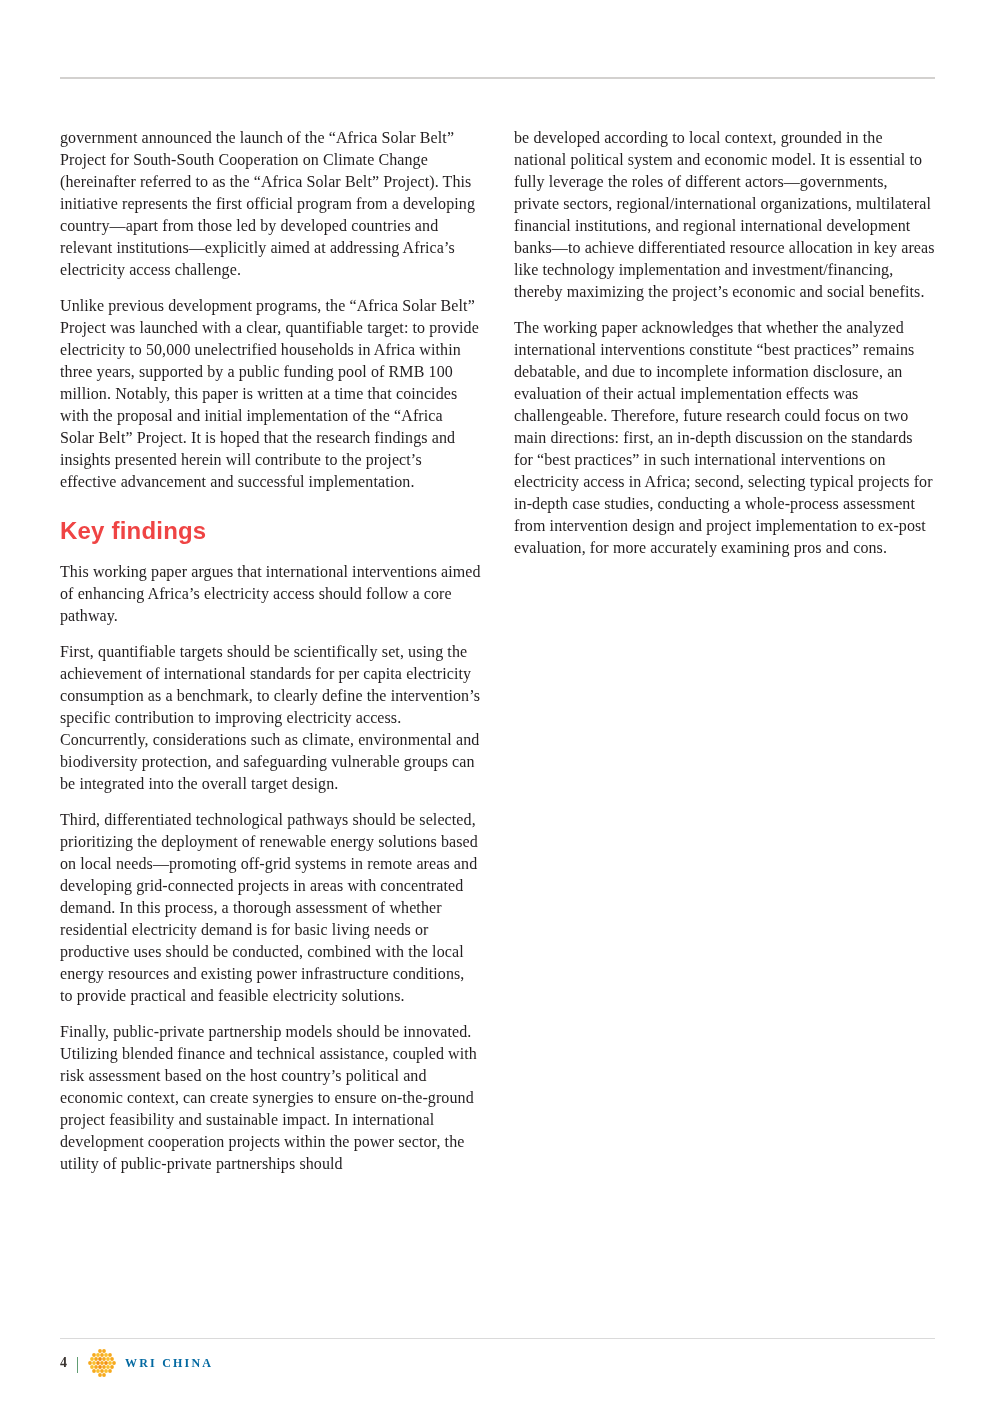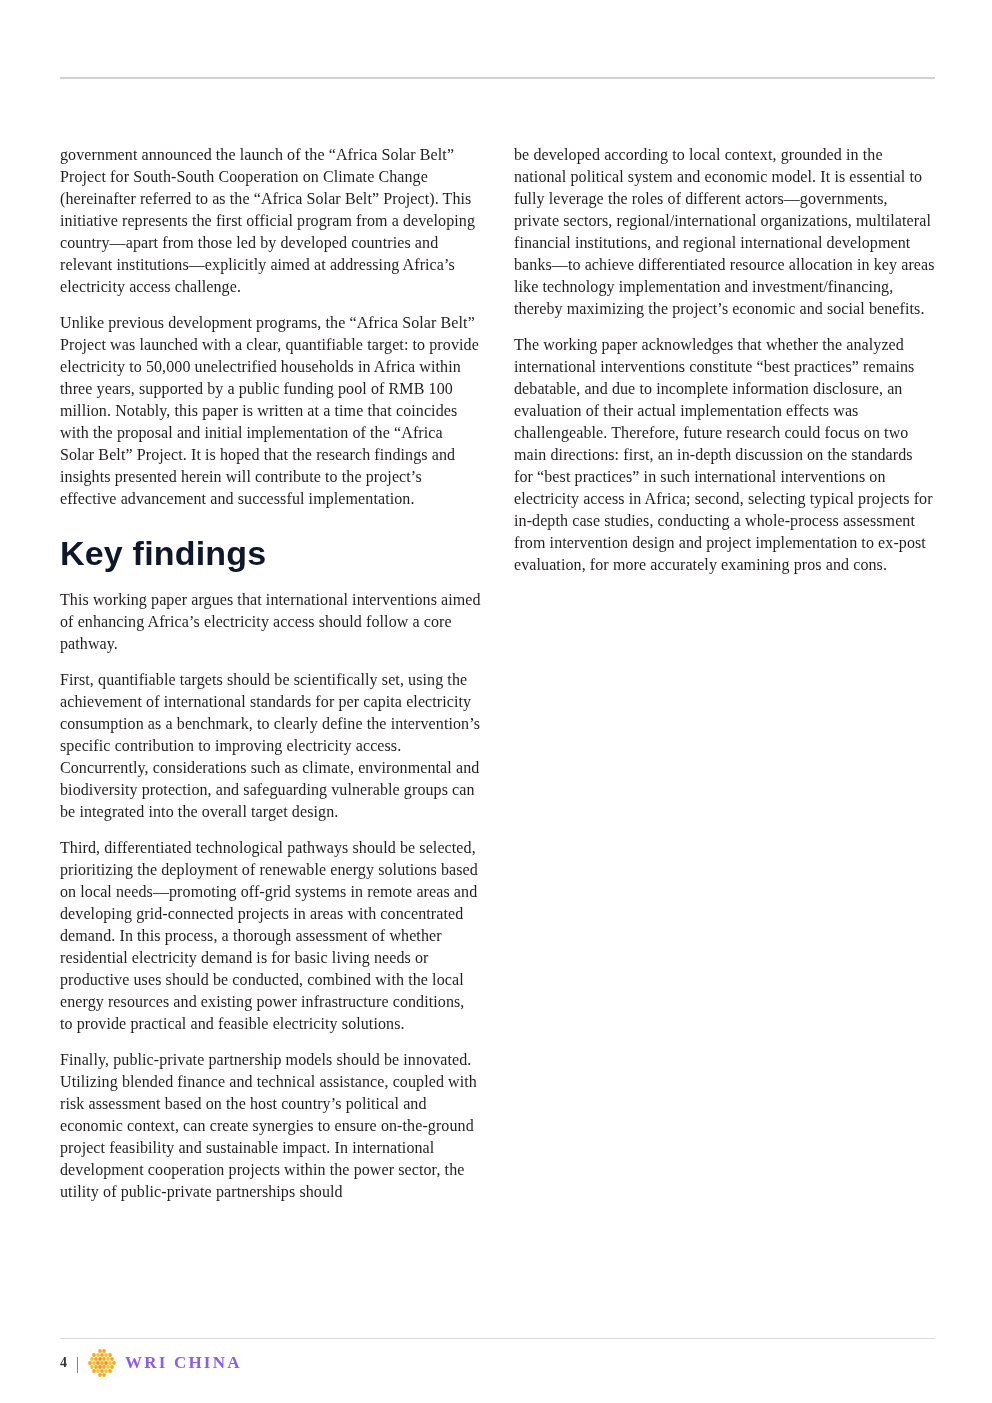--- a/index.html
+++ b/index.html
@@ -18,43 +18,43 @@
   .top-rule {
     position: absolute;
     top: 77px;
     left: 60px;
     width: 875px;
     height: 2px;
     background: #d3d1cf;
   }
   .columns {
     position: absolute;
-    top: 144px;
+    top: 127px;
     left: 60px;
     width: 875px;
     display: flex;
     gap: 33px;
   }
   .col {
     width: 421px;
   }
   .col p {
     margin: 0 0 14px 0;
     font-size: 16px;
     line-height: 22px;
     letter-spacing: 0.1px;
     text-align: left;
     color: #221e1f;
   }
   h2.section-heading {
     font-family: "Liberation Sans", sans-serif;
-    font-size: 34px;
+    font-size: 24px;
     font-weight: 600;
     letter-spacing: 0.2px;
-    color: #0f172a;
+    color: #ef4444;
     margin: 24px 0 16px 0;
   }
   .footer-rule {
     position: absolute;
     top: 1338px;
     left: 60px;
     width: 875px;
     height: 1px;
     background: #dadada;
   }
@@ -81,23 +81,23 @@
     transform: scaleY(1.15);
   }
   .logo {
     width: 28px;
     height: 28px;
     display: block;
   }
   .brand-name {
     font-family: "Liberation Serif", serif;
     font-weight: 700;
-    font-size: 17px;
+    font-size: 12px;
     letter-spacing: 2.2px;
-    color: #8b5cf6;
+    color: #0369a1;
   }
 </style>
 </head>
 <body>
 
 <div class="top-rule"></div>
 
 <main class="columns">
   <section class="col">
     <p>government announced the launch of the “Africa Solar Belt” Project for South-South Cooperation on Climate Change (hereinafter referred to as the “Africa Solar Belt” Project). This initiative represents the first official program from a developing country—apart from those led by developed countries and relevant institutions—explicitly aimed at addressing Africa’s electricity access challenge.</p>

